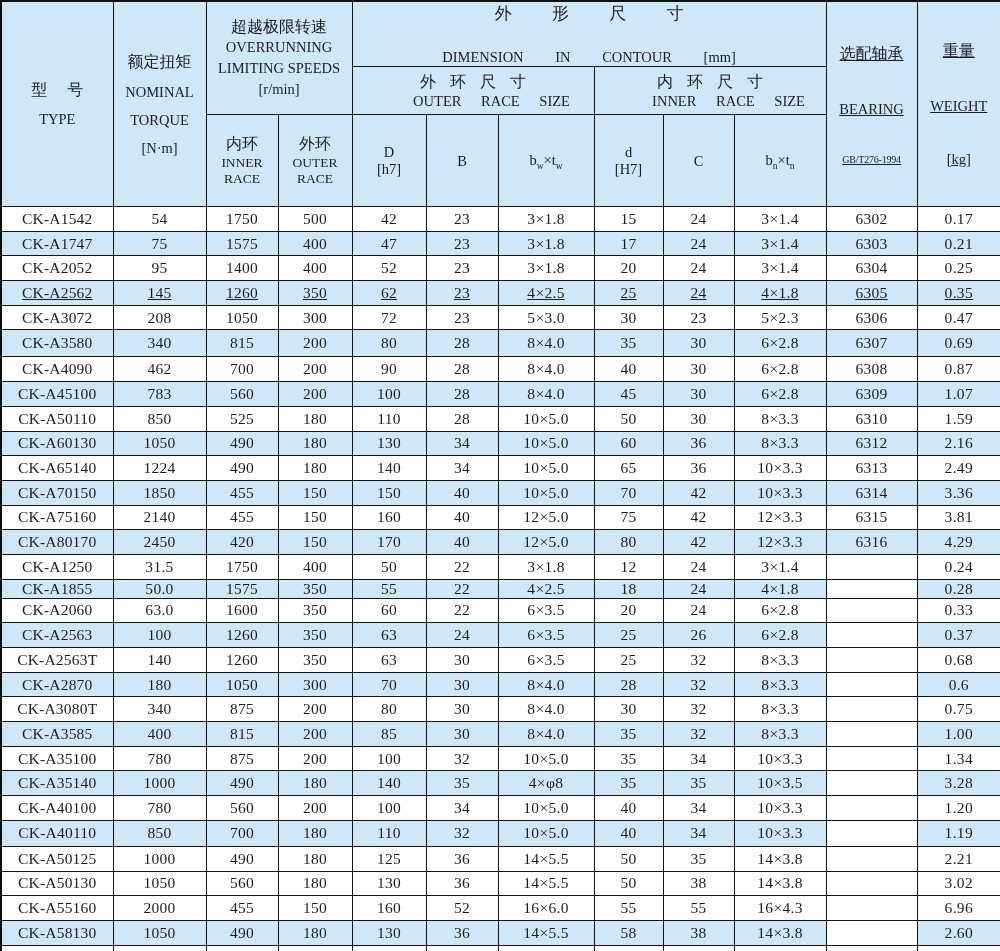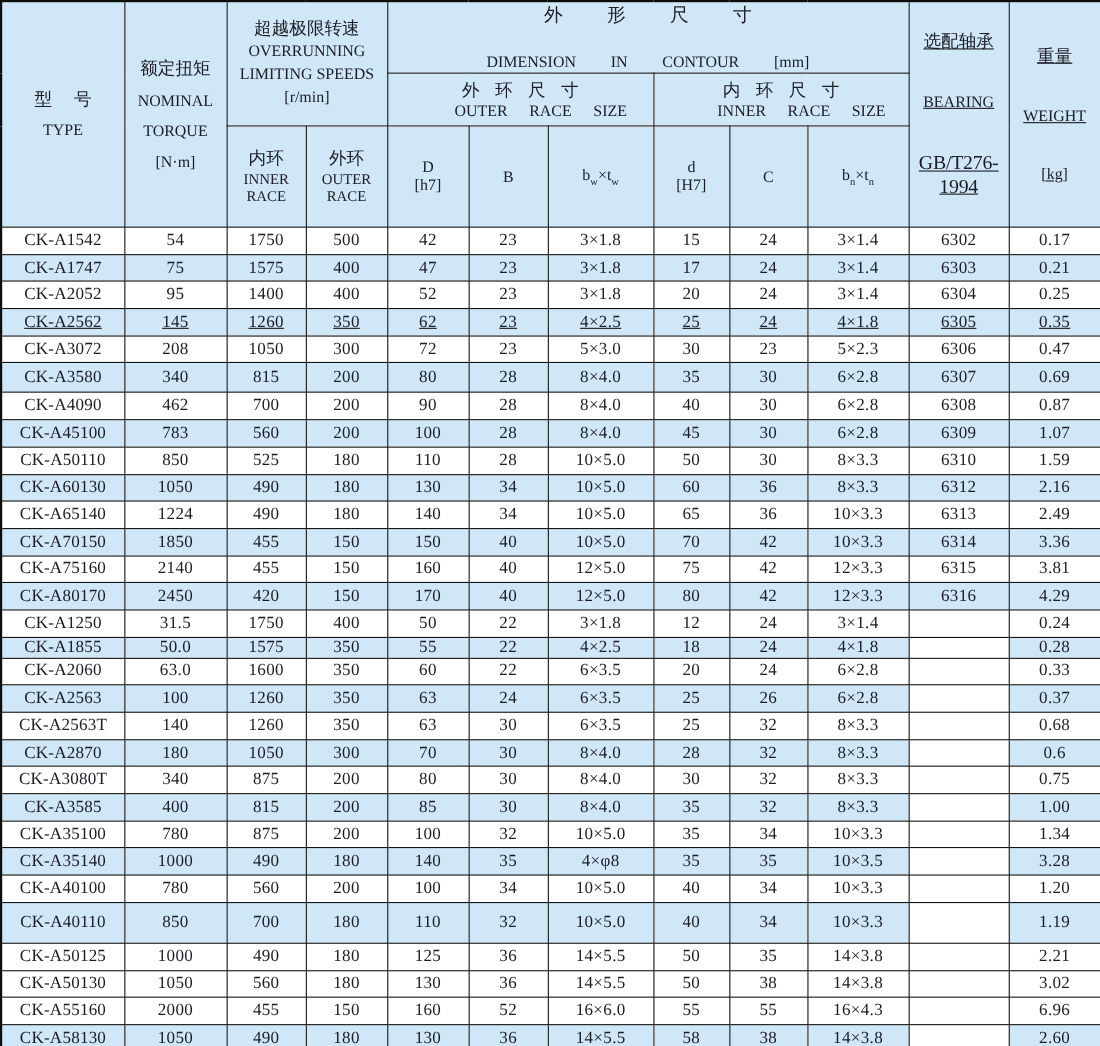--- a/index.html
+++ b/index.html
@@ -24,21 +24,21 @@
   tbody tr.white td{background:#ffffff;}
   tbody tr.blue td{background:#cfe7f6;}
   tbody td.empty-bearing{background:#ffffff !important;}
   tbody td{font-size:15.5px;letter-spacing:0.3px;}
   tbody td.type-cell{font-size:15.5px;letter-spacing:0.2px;}
 
   .stack{display:flex;flex-direction:column;align-items:center;justify-content:center;height:100%;}
   .zh{font-size:16px;}
   .en{font-size:14.5px;text-align:right;}
   .small{font-size:13.5px;}
-  .gb{font-size:18px;letter-spacing:-0.2px;}
+  .gb{font-size:10px;letter-spacing:-0.2px;}
   .g2 .zh, .g2 .en{line-height:21px;}
   .g4{gap:10px;}
   .g5{gap:36px;text-decoration:underline;}
   .gt{gap:11px;}
 
   .ws-type{word-spacing:16px;}
   .ws-dim-zh{word-spacing:36px;font-size:17px;}
   .ws-dim-en{word-spacing:28px;margin-top:24px;}
   .ws-size-zh{word-spacing:10px;}
   .ws-size-en{word-spacing:16px;margin-left:37px;}
@@ -506,21 +506,21 @@
         <td>200</td>
         <td>100</td>
         <td>34</td>
         <td>10×5.0</td>
         <td>40</td>
         <td>34</td>
         <td>10×3.3</td>
         <td class="empty-bearing"></td>
         <td>1.20</td>
       </tr>
-      <tr class="blue" style="height: 37px;">
+      <tr class="blue" style="height: 26px;">
         <td class="type-cell">CK-A40110</td>
         <td>850</td>
         <td>700</td>
         <td>180</td>
         <td>110</td>
         <td>32</td>
         <td>10×5.0</td>
         <td>40</td>
         <td>34</td>
         <td>10×3.3</td>

